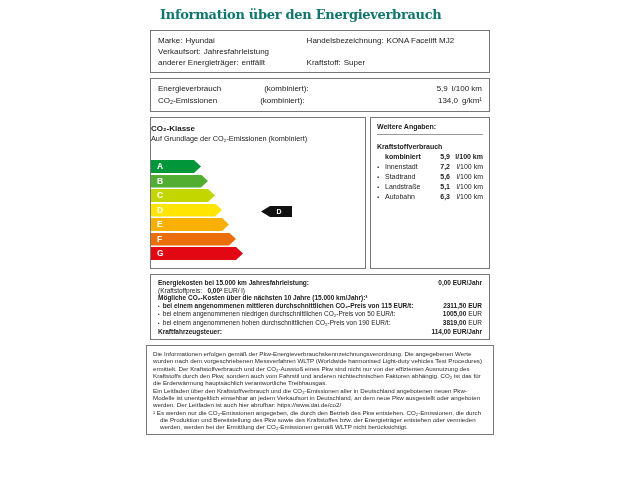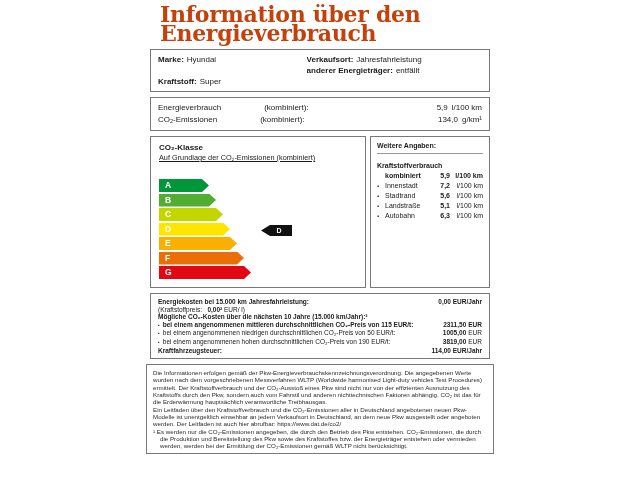--- a/index.html
+++ b/index.html
@@ -3,37 +3,37 @@
 <meta charset="utf-8">
 <style>
   html,body{margin:0;padding:0;}
   body{
     width:640px;height:480px;background:#ffffff;position:relative;
     font-family:"Liberation Sans","DejaVu Sans",sans-serif;color:#1a1a1a;
   }
   .content{position:absolute;left:146px;top:0;width:348px;}
   .title{
     font-family:"DejaVu Serif","Liberation Serif",serif;font-weight:bold;
-    font-size:22px;line-height:19px;margin:5px 0 6px 14px;color:#c2410c;letter-spacing:-0.3px;
+    font-size:13px;line-height:19px;margin:5px 0 6px 14px;color:#0f766e;letter-spacing:-0.3px;
   }
   .box{border:1px solid #787878;margin:0 4px 5px 4px;padding:4px 7px;font-size:8px;box-sizing:border-box;}
   .b{font-weight:normal;}
   
   .veh{display:grid;grid-template-columns:1fr 1.18fr;line-height:11px;}
   .veh .cell{white-space:nowrap;overflow:hidden;}
-  .veh .lbl{font-weight:bold;margin-right:3px;}
+  .veh .lbl{font-weight:normal;margin-right:3px;}
   
   .sum-row{display:flex;justify-content:space-between;line-height:12px;}
   .sum-row .sfx{margin-left:3px;padding-left:40px;}
   .sum-row .unit{margin-left:4px;}
   
   .classarea{display:flex;gap:4px;margin:0 4px 5px 4px;}
-  .classbox{border:1px solid #787878;width:216px;height:152px;position:relative;padding:6px 8px;box-sizing:border-box;}
+  .classbox{border:1px solid #787878;width:216px;height:152px;position:relative;padding:6px 0;box-sizing:border-box;}
   .classbox h2{font-size:8px;margin:0;line-height:10px;}
-  .classbox .sub{font-size:7.3px;line-height:9px;margin:0;text-decoration:underline;}
+  .classbox .sub{font-size:7.3px;line-height:9px;margin:0;}
   .scale{margin-top:17px;}
   .arrow{
     height:13px;margin-bottom:1.5px;color:#fff;font-weight:bold;font-size:8.5px;
     line-height:13.5px;padding-left:6px;box-sizing:border-box;
     clip-path:polygon(0 0,calc(100% - 7px) 0,100% 50%,calc(100% - 7px) 100%,0 100%);
   }
   .arrow:nth-child(1){width:50px;}
   .arrow:nth-child(2){width:57px;}
   .arrow:nth-child(3){width:64px;}
   .arrow:nth-child(4){width:71px;}
@@ -71,20 +71,23 @@
 
 <div class="content">
 
   <div class="title">
     <div>Information über den Energieverbrauch</div>
   </div>
 
   <div class="box veh">
     <div class="cell">
       <span class="lbl">Marke:</span><span class="b">Hyundai</span>
+    </div>
+    <div class="cell">
+      <span class="lbl">Handelsbezeichnung:</span><span class="b">KONA Facelift MJ2</span>
     </div>
     <div class="cell">
       <span class="lbl">Verkaufsort:</span><span>Jahresfahrleistung</span>
     </div>
     <div class="cell"></div>
     <div class="cell">
       <span class="lbl">anderer Energieträger:</span><span>entfällt</span>
     </div>
     <div class="cell">
       <span class="lbl">Kraftstoff:</span><span class="b">Super</span>

